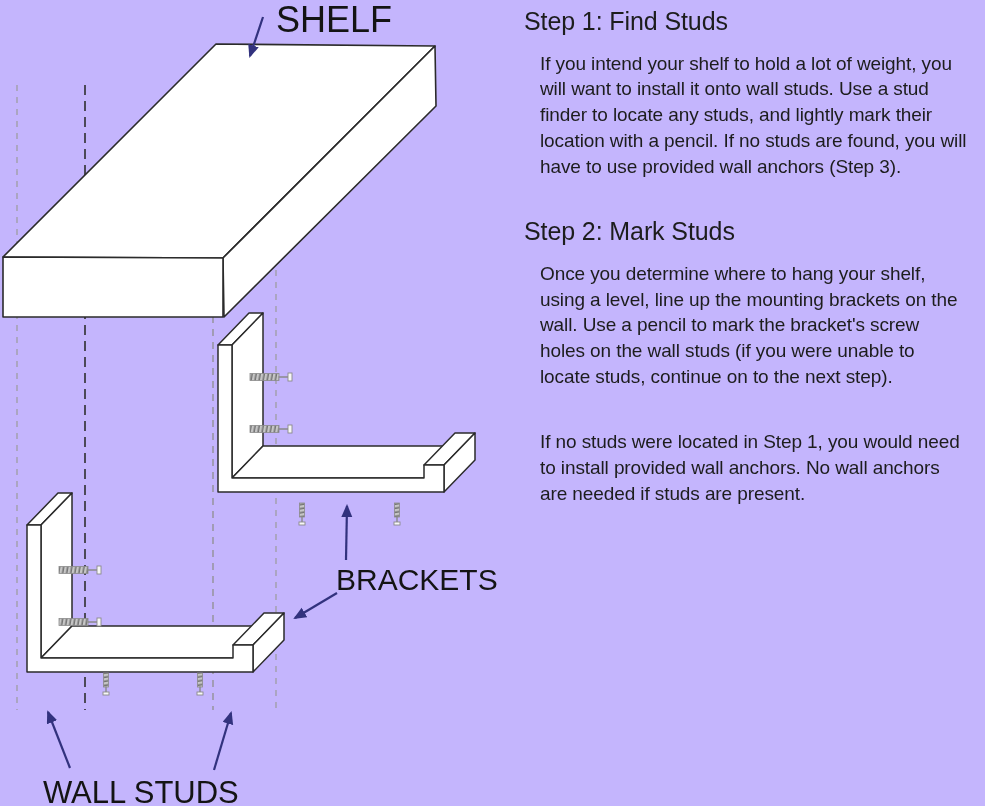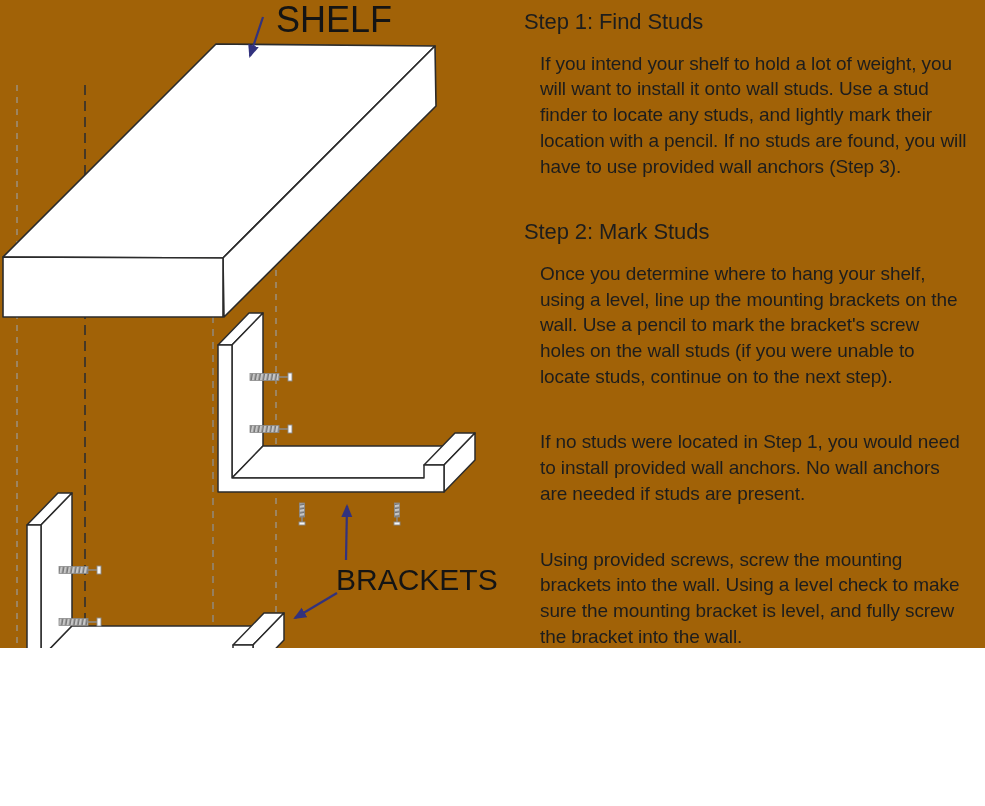--- a/index.html
+++ b/index.html
@@ -4,43 +4,43 @@
 <style>
   html, body {
     margin: 0;
     padding: 0;
     background: #ffffff;
     font-family: "Liberation Sans", sans-serif;
   }
   #stage {
     position: relative;
     width: 985px;
-    height: 648px;
-    background: #a16207;
+    height: 806px;
+    background: #c4b5fd;
     overflow: hidden;
   }
   #diagram-svg {
     position: absolute;
     left: 0;
     top: 0;
   }
   .instructions {
     position: absolute;
     left: 524px;
     top: 9px;
     width: 461px;
     color: #1d1d1d;
     font-size: 19px;
     line-height: 25.7px;
     letter-spacing: -0.1px;
   }
   .step { margin: 0 0 40px 0; }
   .step h3 {
     margin: 0;
-    font-size: 22px;
+    font-size: 25px;
     font-weight: 400;
     line-height: 25.7px;
   }
   .step p { margin: 16px; }
   svg text {
     font-family: "Liberation Sans", sans-serif;
     fill: #141414;
   }
 </style>
 </head>
@@ -161,19 +161,18 @@
       <p>If you intend your shelf to hold a lot of weight, you will want to install it onto wall studs. Use a stud finder to locate any studs, and lightly mark their location with a pencil. If no studs are found, you will have to use provided wall anchors (Step 3).</p>
     </div>
     <div class="step">
       <h3>Step 2: Mark Studs</h3>
       <p>Once you determine where to hang your shelf, using a level, line up the mounting brackets on the wall. Use a pencil to mark the bracket's screw holes on the wall studs (if you were unable to locate studs, continue on to the next step).</p>
     </div>
     <div class="step">
       <p>If no studs were located in Step 1, you would need to install provided wall anchors. No wall anchors are needed if studs are present.</p>
     </div>
     <div class="step">
-      <p>Using provided screws, screw the mounting brackets into the wall. Using a level check to make sure the mounting bracket is level, and fully screw the bracket into the wall.</p>
     </div>
     <div class="step">
     </div>
   </div>
 
 </div>
 
 </body></html>

